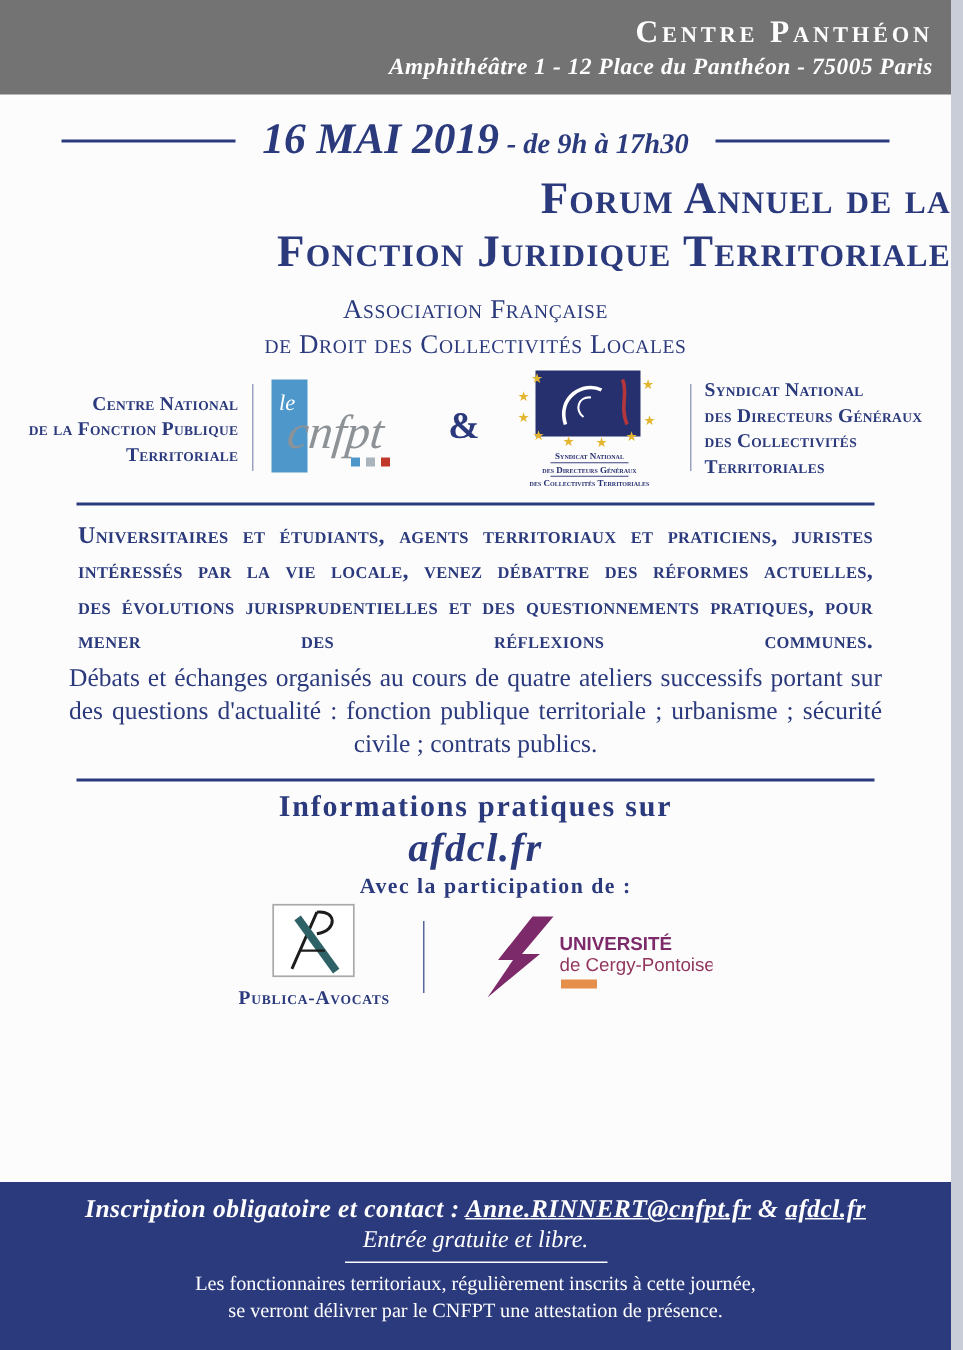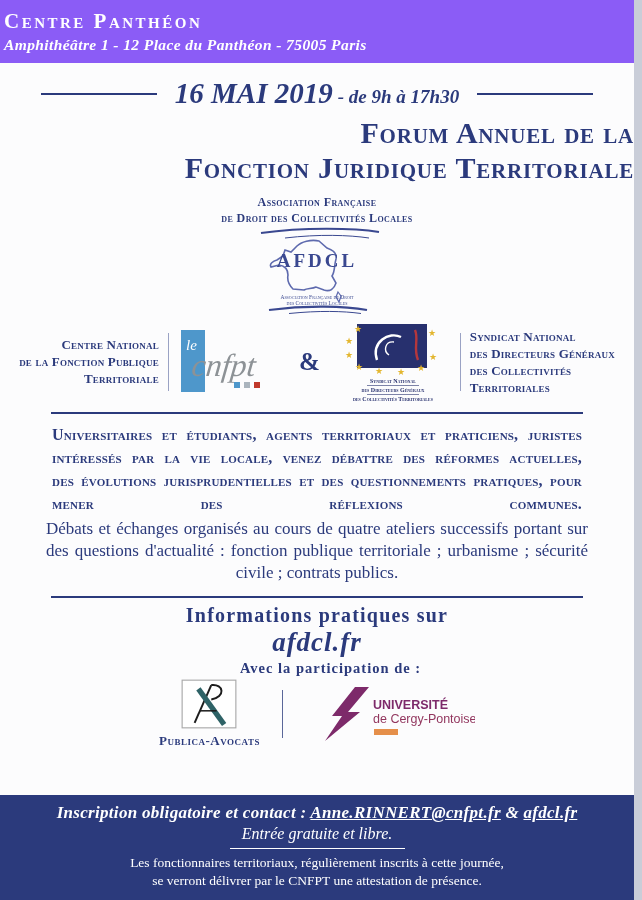--- a/index.html
+++ b/index.html
@@ -1,33 +1,33 @@
 <!DOCTYPE html>
 <html><head>
 <meta charset="utf-8">
 <style>
   html,body{margin:0;padding:0;width:642px;height:900px;background:#e8e8ec;overflow:hidden;}
   body{font-family:"Liberation Serif", serif;color:#2b3a7c;position:relative;}
   .sheet{position:absolute;left:0;top:0;width:634px;height:900px;background:#fcfcfd;}
   .edge-strip{position:absolute;top:0;right:0;width:8px;height:900px;background:#c9cdd8;}
 
   
-  .banner{background:#8b5cf6;color:#ffffff;text-align:left;padding:9px 4px 9px;}
+  .banner{background:#737373;color:#ffffff;text-align:right;padding:9px 12px 9px;}
   .banner-venue{font-size:21px;font-weight:bold;font-variant:small-caps;letter-spacing:2.5px;line-height:1.2;}
   .banner-address{font-size:15.5px;font-style:italic;font-weight:bold;letter-spacing:0.4px;margin-top:2px;}
 
   
   .date-row{display:flex;align-items:center;justify-content:center;margin-top:14px;gap:18px;}
   .date-rule{width:116px;height:2px;background:#2b3a7c;}
   .date-text{font-weight:bold;font-style:italic;font-size:29px;white-space:nowrap;}
   .date-time{font-size:19px;font-weight:bold;font-style:italic;margin-left:5px;}
 
   
   .main-title{text-align:right;margin-top:6px;font-variant:small-caps;font-weight:bold;font-size:30px;line-height:1.15;letter-spacing:0.8px;}
-  .assoc{text-align:center;margin-top:10px;font-variant:small-caps;font-weight:bold;font-size:12px;line-height:1.28;letter-spacing:0.4px;}
+  .assoc{text-align:center;margin-top:10px;font-variant:small-caps;font-weight:normal;font-size:18px;line-height:1.28;letter-spacing:0.4px;}
 
   
   .afdcl-wrap{text-align:center;margin-top:0;}
 
   
   .partners{display:flex;align-items:center;justify-content:center;margin-top:4px;gap:9px;}
   .p-label{font-variant:small-caps;font-weight:bold;font-size:13px;line-height:1.32;letter-spacing:0.2px;}
   .p-left{text-align:right;}
   .p-right{text-align:left;}
   .vrule{width:1px;height:58px;background:#9aa2c4;}
@@ -48,21 +48,21 @@
   .info-site{text-align:center;font-weight:bold;font-style:italic;font-size:27px;letter-spacing:1px;line-height:1.15;}
   .avec{text-align:center;font-weight:bold;font-size:14.5px;letter-spacing:1px;margin-top:2px;margin-left:27px;}
 
   
   .participants{display:flex;align-items:center;justify-content:center;gap:22px;margin-top:2px;}
   .publica{text-align:center;}
   .publica-caption{font-variant:small-caps;font-weight:bold;font-size:13px;letter-spacing:0.5px;margin-top:0;}
   .vrule2{width:1px;height:48px;background:#5a6699;}
 
   
-  .footer{position:absolute;bottom:0;left:0;width:634px;background:#2b3a7c;color:#ffffff;text-align:center;padding:8px 0 10px;box-sizing:border-box;}
+  .footer{position:absolute;bottom:0;left:0;width:634px;background:#2b3a7c;color:#ffffff;text-align:center;padding:8px 0 17px;box-sizing:border-box;}
   .f-line1{font-style:italic;font-weight:bold;font-size:17px;letter-spacing:0.3px;}
   .f-link{color:#ffffff;text-decoration:underline;cursor:pointer;}
   .f-line2{font-style:italic;font-size:16px;margin-top:2px;}
   .f-rule{width:175px;height:1px;background:#ffffff;margin:5px auto 5px;}
   .f-note{font-size:13.5px;line-height:1.32;}
 </style>
 </head>
 <body>
 
 <div class="sheet">
@@ -83,42 +83,20 @@
   <div class="main-title">
     <div>Forum Annuel de la</div>
     <div>Fonction Juridique Territoriale</div>
   </div>
 
   <div class="assoc">
     <div>Association Française</div>
     <div>de Droit des Collectivités Locales</div>
   </div>
 
-  <div class="afdcl-wrap">
-    <svg width="180" height="88" viewBox="0 0 180 88">
-      <g>
-        <path d="M34,7 C76,1 128,2 152,6" stroke="#3a4890" stroke-width="2.2" fill="none"></path>
-        <path d="M58,12 C92,8 122,9 142,12" stroke="#3a4890" stroke-width="1" fill="none"></path>
-      </g>
-      <g>
-        <path d="M92,15 L100,22 C106,24 110,28 109,33 C107,40 108,46 105,50 L109,57
-                 C107,63 103,66 97,64 L89,61 C85,63 80,62 77,64 L66,63
-                 C62,59 60,54 61,49 C61,44 58,40 52,39 L44,41 C42,38 46,35 50,34
-                 L56,30 L58,24 L64,26 L70,20 C74,16 84,13 92,15 Z" stroke="#4250a0" stroke-width="1.6" fill="none" opacity="0.85"></path>
-        <path d="M111,66 l3,4 l-2,6 l-3,-5 Z" stroke="#4250a0" stroke-width="1.2" fill="none" opacity="0.85"></path>
-      </g>
-      <text x="90" y="41" text-anchor="middle" font-size="19" font-weight="bold" letter-spacing="3" fill="#3a4890">AFDCL</text>
-      <text x="90" y="73" text-anchor="middle" font-size="5.5" fill="#3a4890" style="font-variant:small-caps">Association Française de Droit</text>
-      <text x="90" y="79" text-anchor="middle" font-size="5.5" fill="#3a4890" style="font-variant:small-caps">des Collectivités Locales</text>
-      <g>
-        <path d="M42,84 C80,79 118,80 140,84" stroke="#3a4890" stroke-width="2.2" fill="none"></path>
-        <path d="M62,87.5 C92,84.5 116,85 134,87.5" stroke="#3a4890" stroke-width="1" fill="none"></path>
-      </g>
-    </svg>
-  </div>
 
   <div class="partners">
     <div class="p-label p-left">
       <div>Centre National</div>
       <div>de la Fonction Publique</div>
       <div>Territoriale</div>
     </div>
     <div class="vrule"></div>
 
     <svg width="110" height="72" viewBox="0 0 110 72">

